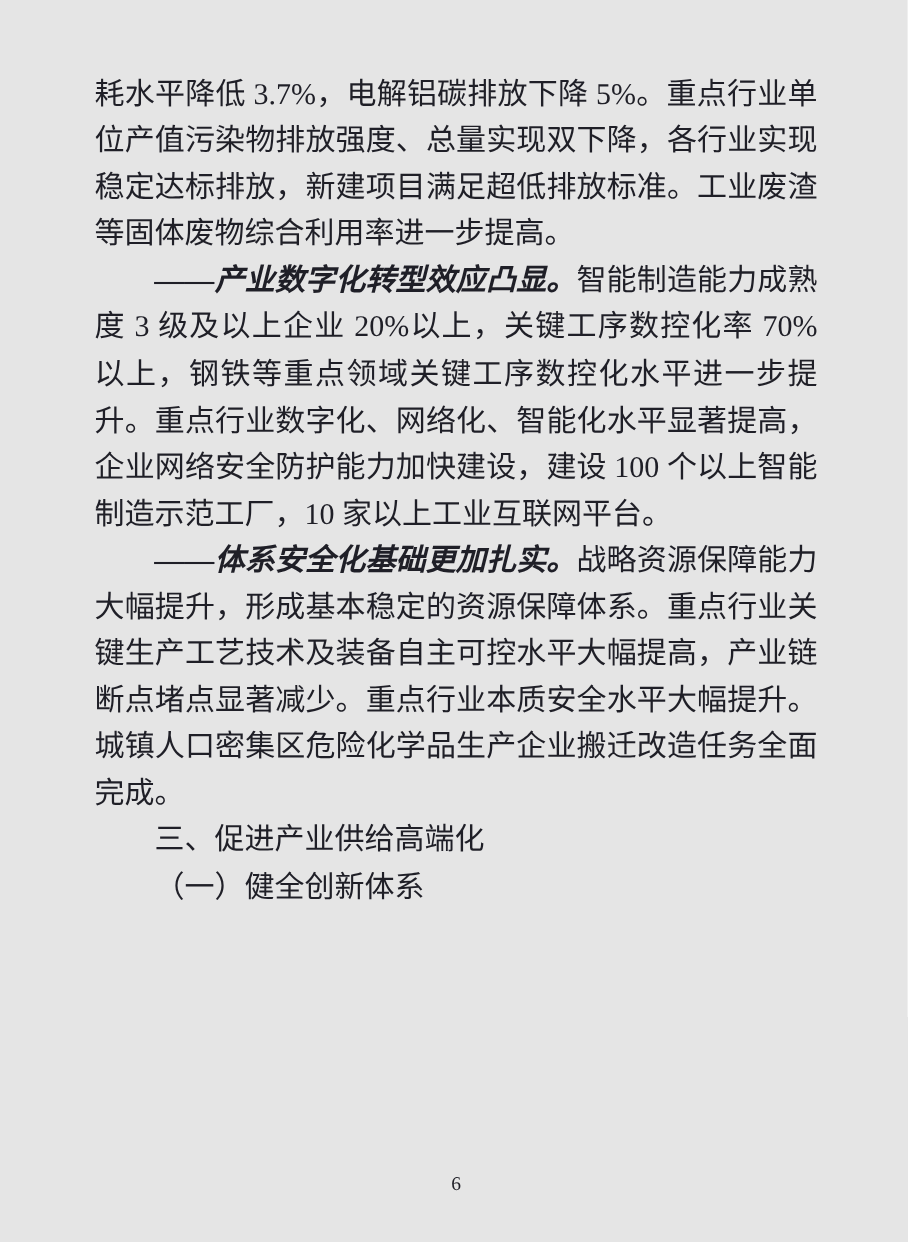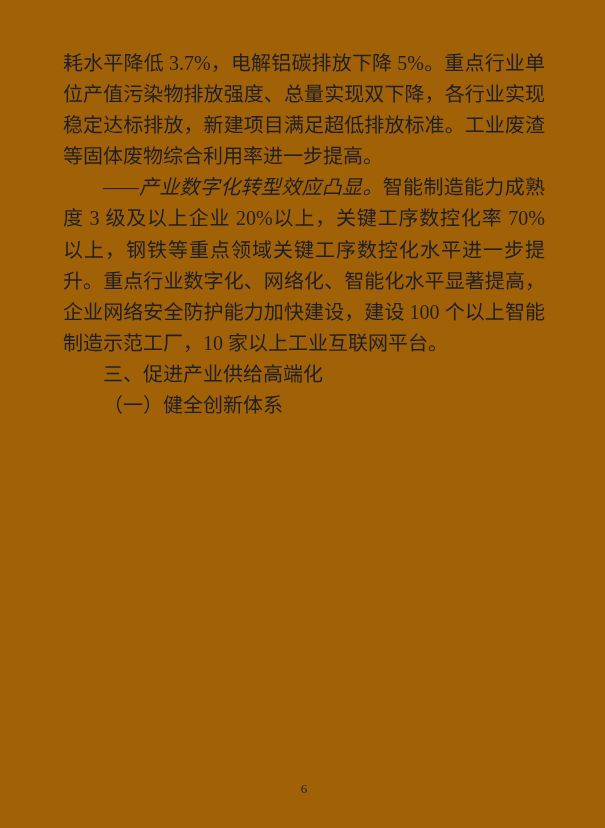--- a/index.html
+++ b/index.html
@@ -10,21 +10,21 @@
   }
   body {
     width: 605px;
     height: 828px;
     position: relative;
     overflow: hidden;
   }
   .page {
     position: absolute;
     inset: 0;
-    background: #a16207;
+    background: #e5e5e5;
     padding-left: 16px;
   }
   .text-block {
     position: absolute;
     left: 63px;
     top: 48px;
     width: 482px;
     font-family: "Liberation Serif", "DejaVu Serif", serif;
     font-size: 20px;
     line-height: 31.1px;
@@ -39,26 +39,26 @@
     margin: 0;
     padding: 0;
     font-size: 20px;
     font-weight: normal;
   }
   .indent {
     text-indent: 2em;
   }
   
   .lead {
-    font-weight: normal;
+    font-weight: bold;
     font-style: italic;
   }
   
   .sec-heading {
-    font-family: Liberation Sans, sans-serif;
+    font-family: Liberation Mono, monospace;
     font-weight: bold;
     text-indent: 2em;
   }
   
   .subsec-heading {
     font-weight: normal;
     text-indent: 2em;
   }
   .page-footer {
     position: absolute;
@@ -75,20 +75,21 @@
 <body>
 
 <div class="page">
 
   <main class="text-block">
 
     <p class="para"><span class="para-text">耗水平降低 3.7%，电解铝碳排放下降 5%。重点行业单位产值污染物排放强度、总量实现双下降，各行业实现稳定达标排放，新建项目满足超低排放标准。工业废渣等固体废物综合利用率进一步提高。</span></p>
 
     <p class="para indent"><span class="lead">——产业数字化转型效应凸显。</span><span class="para-text">智能制造能力成熟度 3 级及以上企业 20%以上，关键工序数控化率 70%以上，钢铁等重点领域关键工序数控化水平进一步提升。重点行业数字化、网络化、智能化水平显著提高，企业网络安全防护能力加快建设，建设 100 个以上智能制造示范工厂，10 家以上工业互联网平台。</span></p>
 
+    <p class="para indent"><span class="lead">——体系安全化基础更加扎实。</span><span class="para-text">战略资源保障能力大幅提升，形成基本稳定的资源保障体系。重点行业关键生产工艺技术及装备自主可控水平大幅提高，产业链断点堵点显著减少。重点行业本质安全水平大幅提升。城镇人口密集区危险化学品生产企业搬迁改造任务全面完成。</span></p>
 
 
     <h2 class="sec-heading">三、促进产业供给高端化</h2>
 
     <h3 class="subsec-heading">（一）健全创新体系</h3>
 
 
   </main>
 
   <footer class="page-footer">

